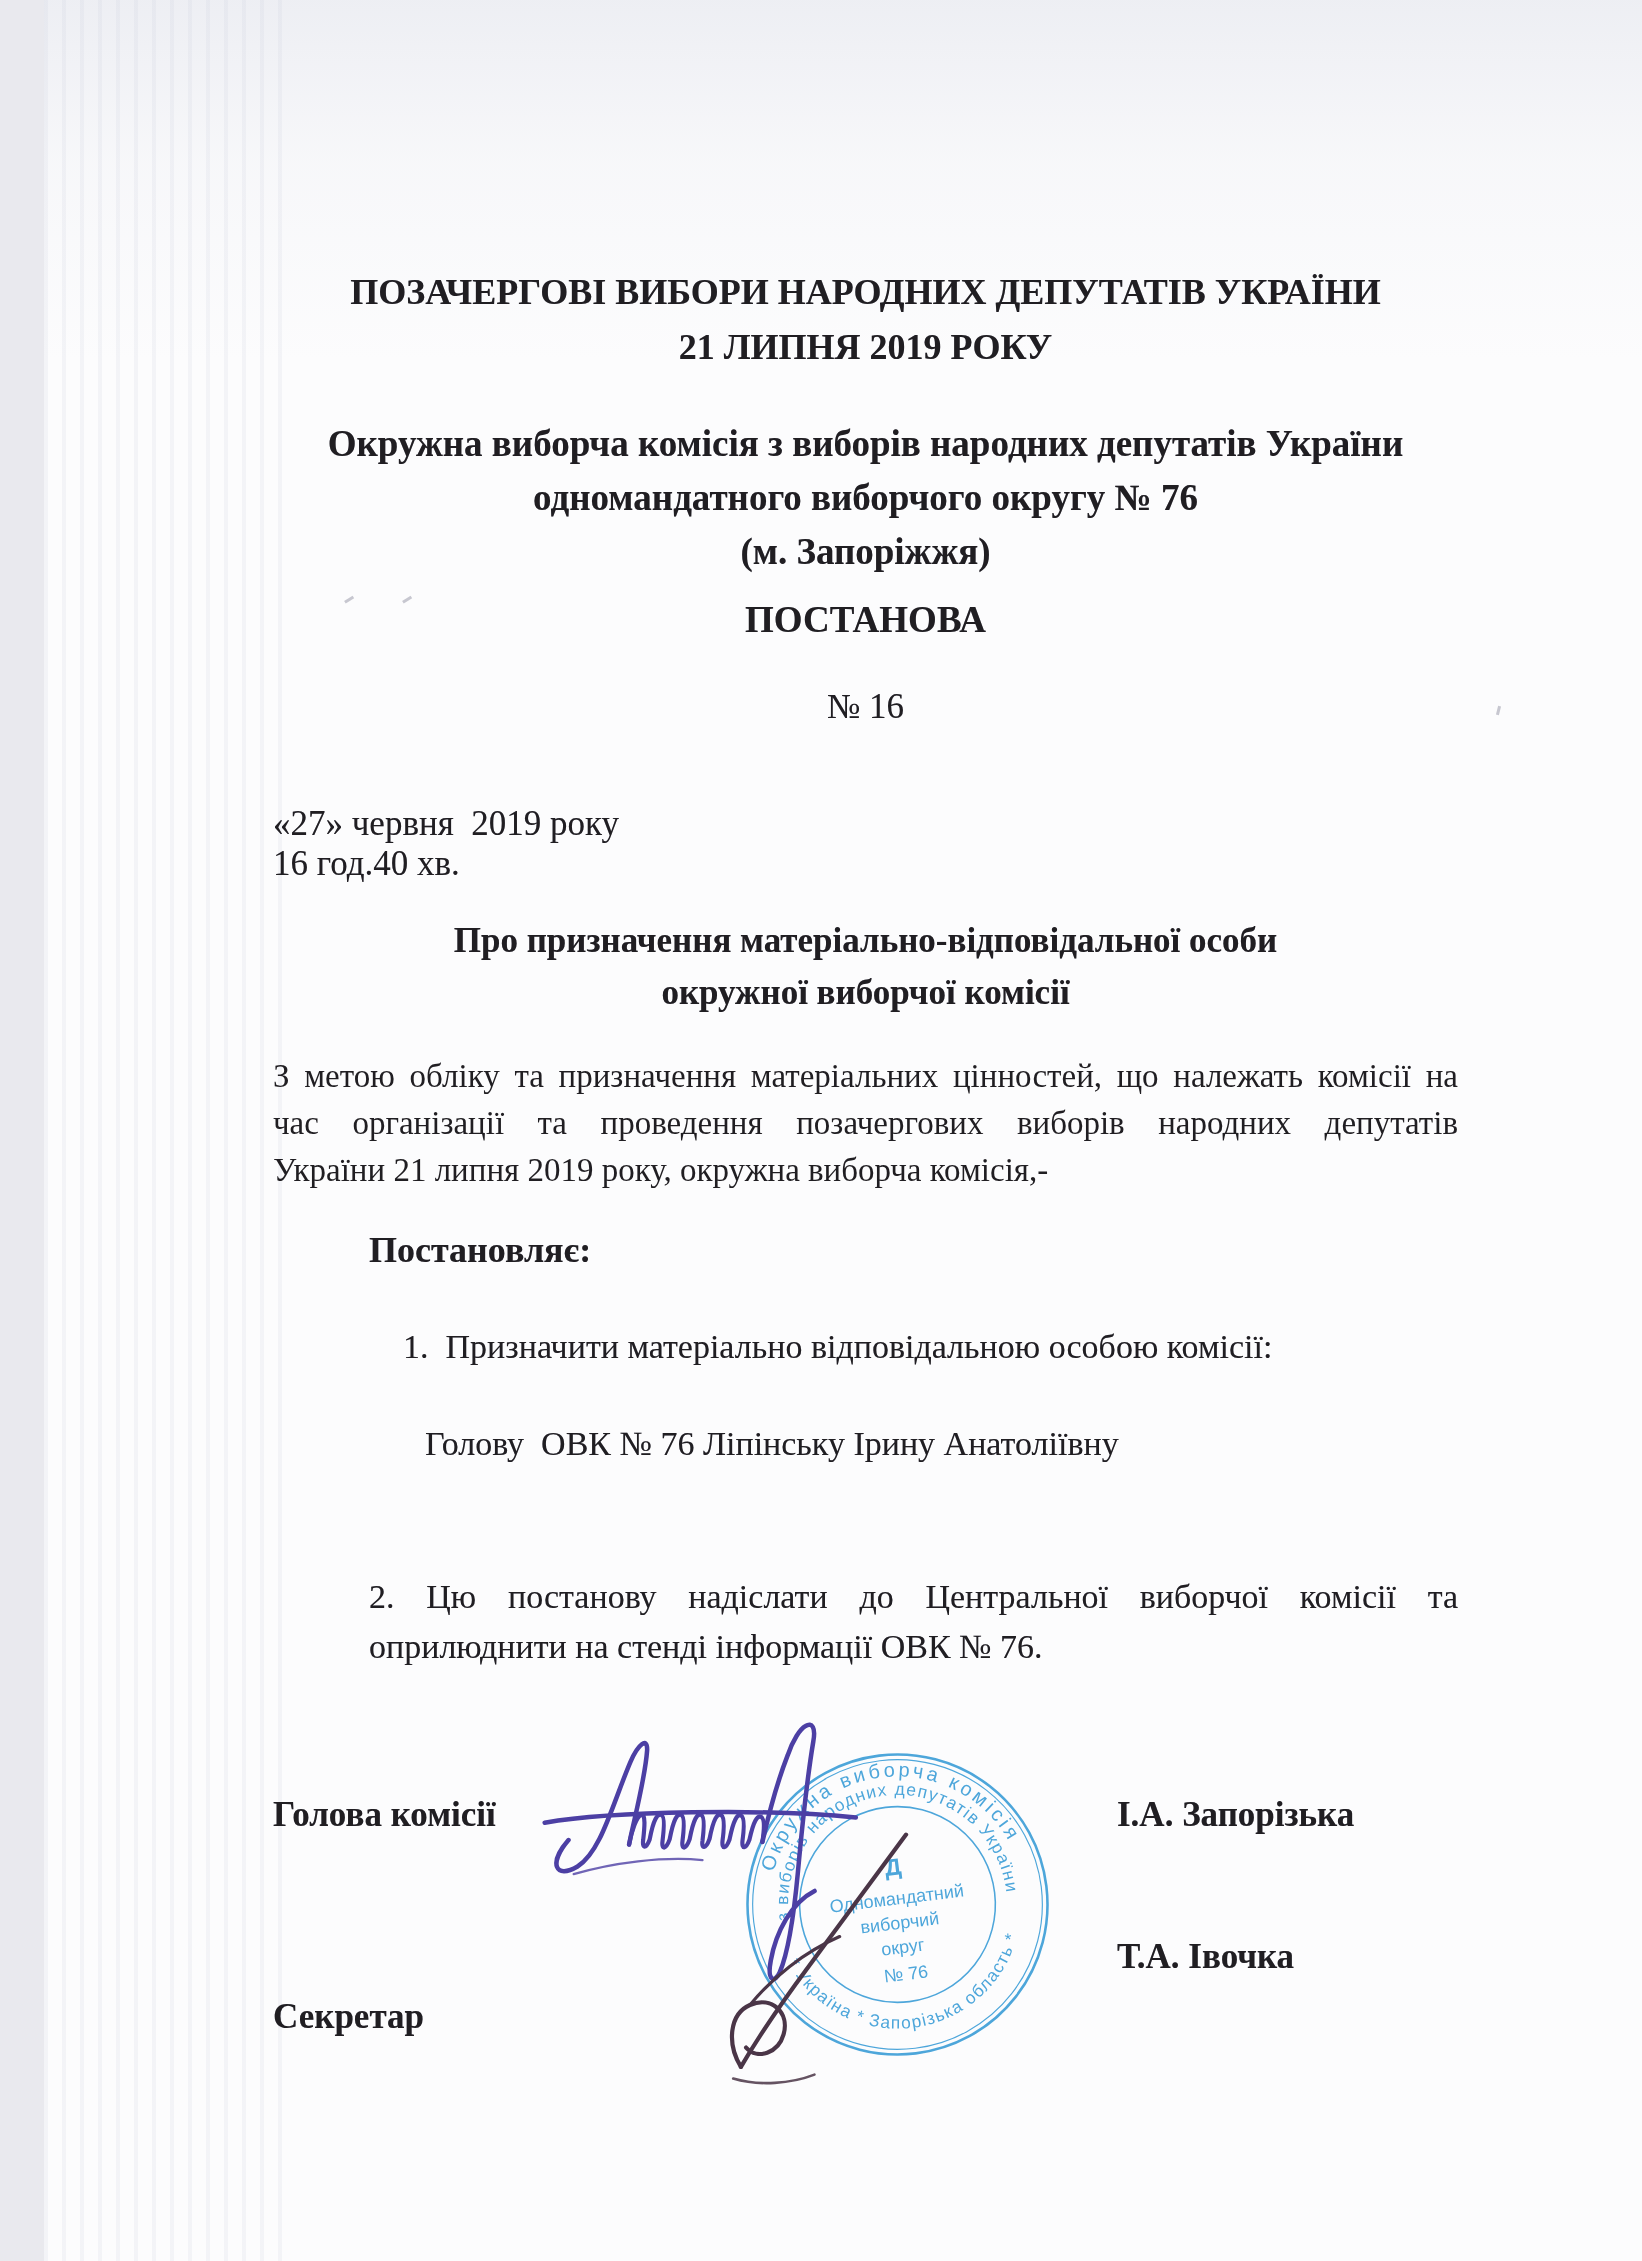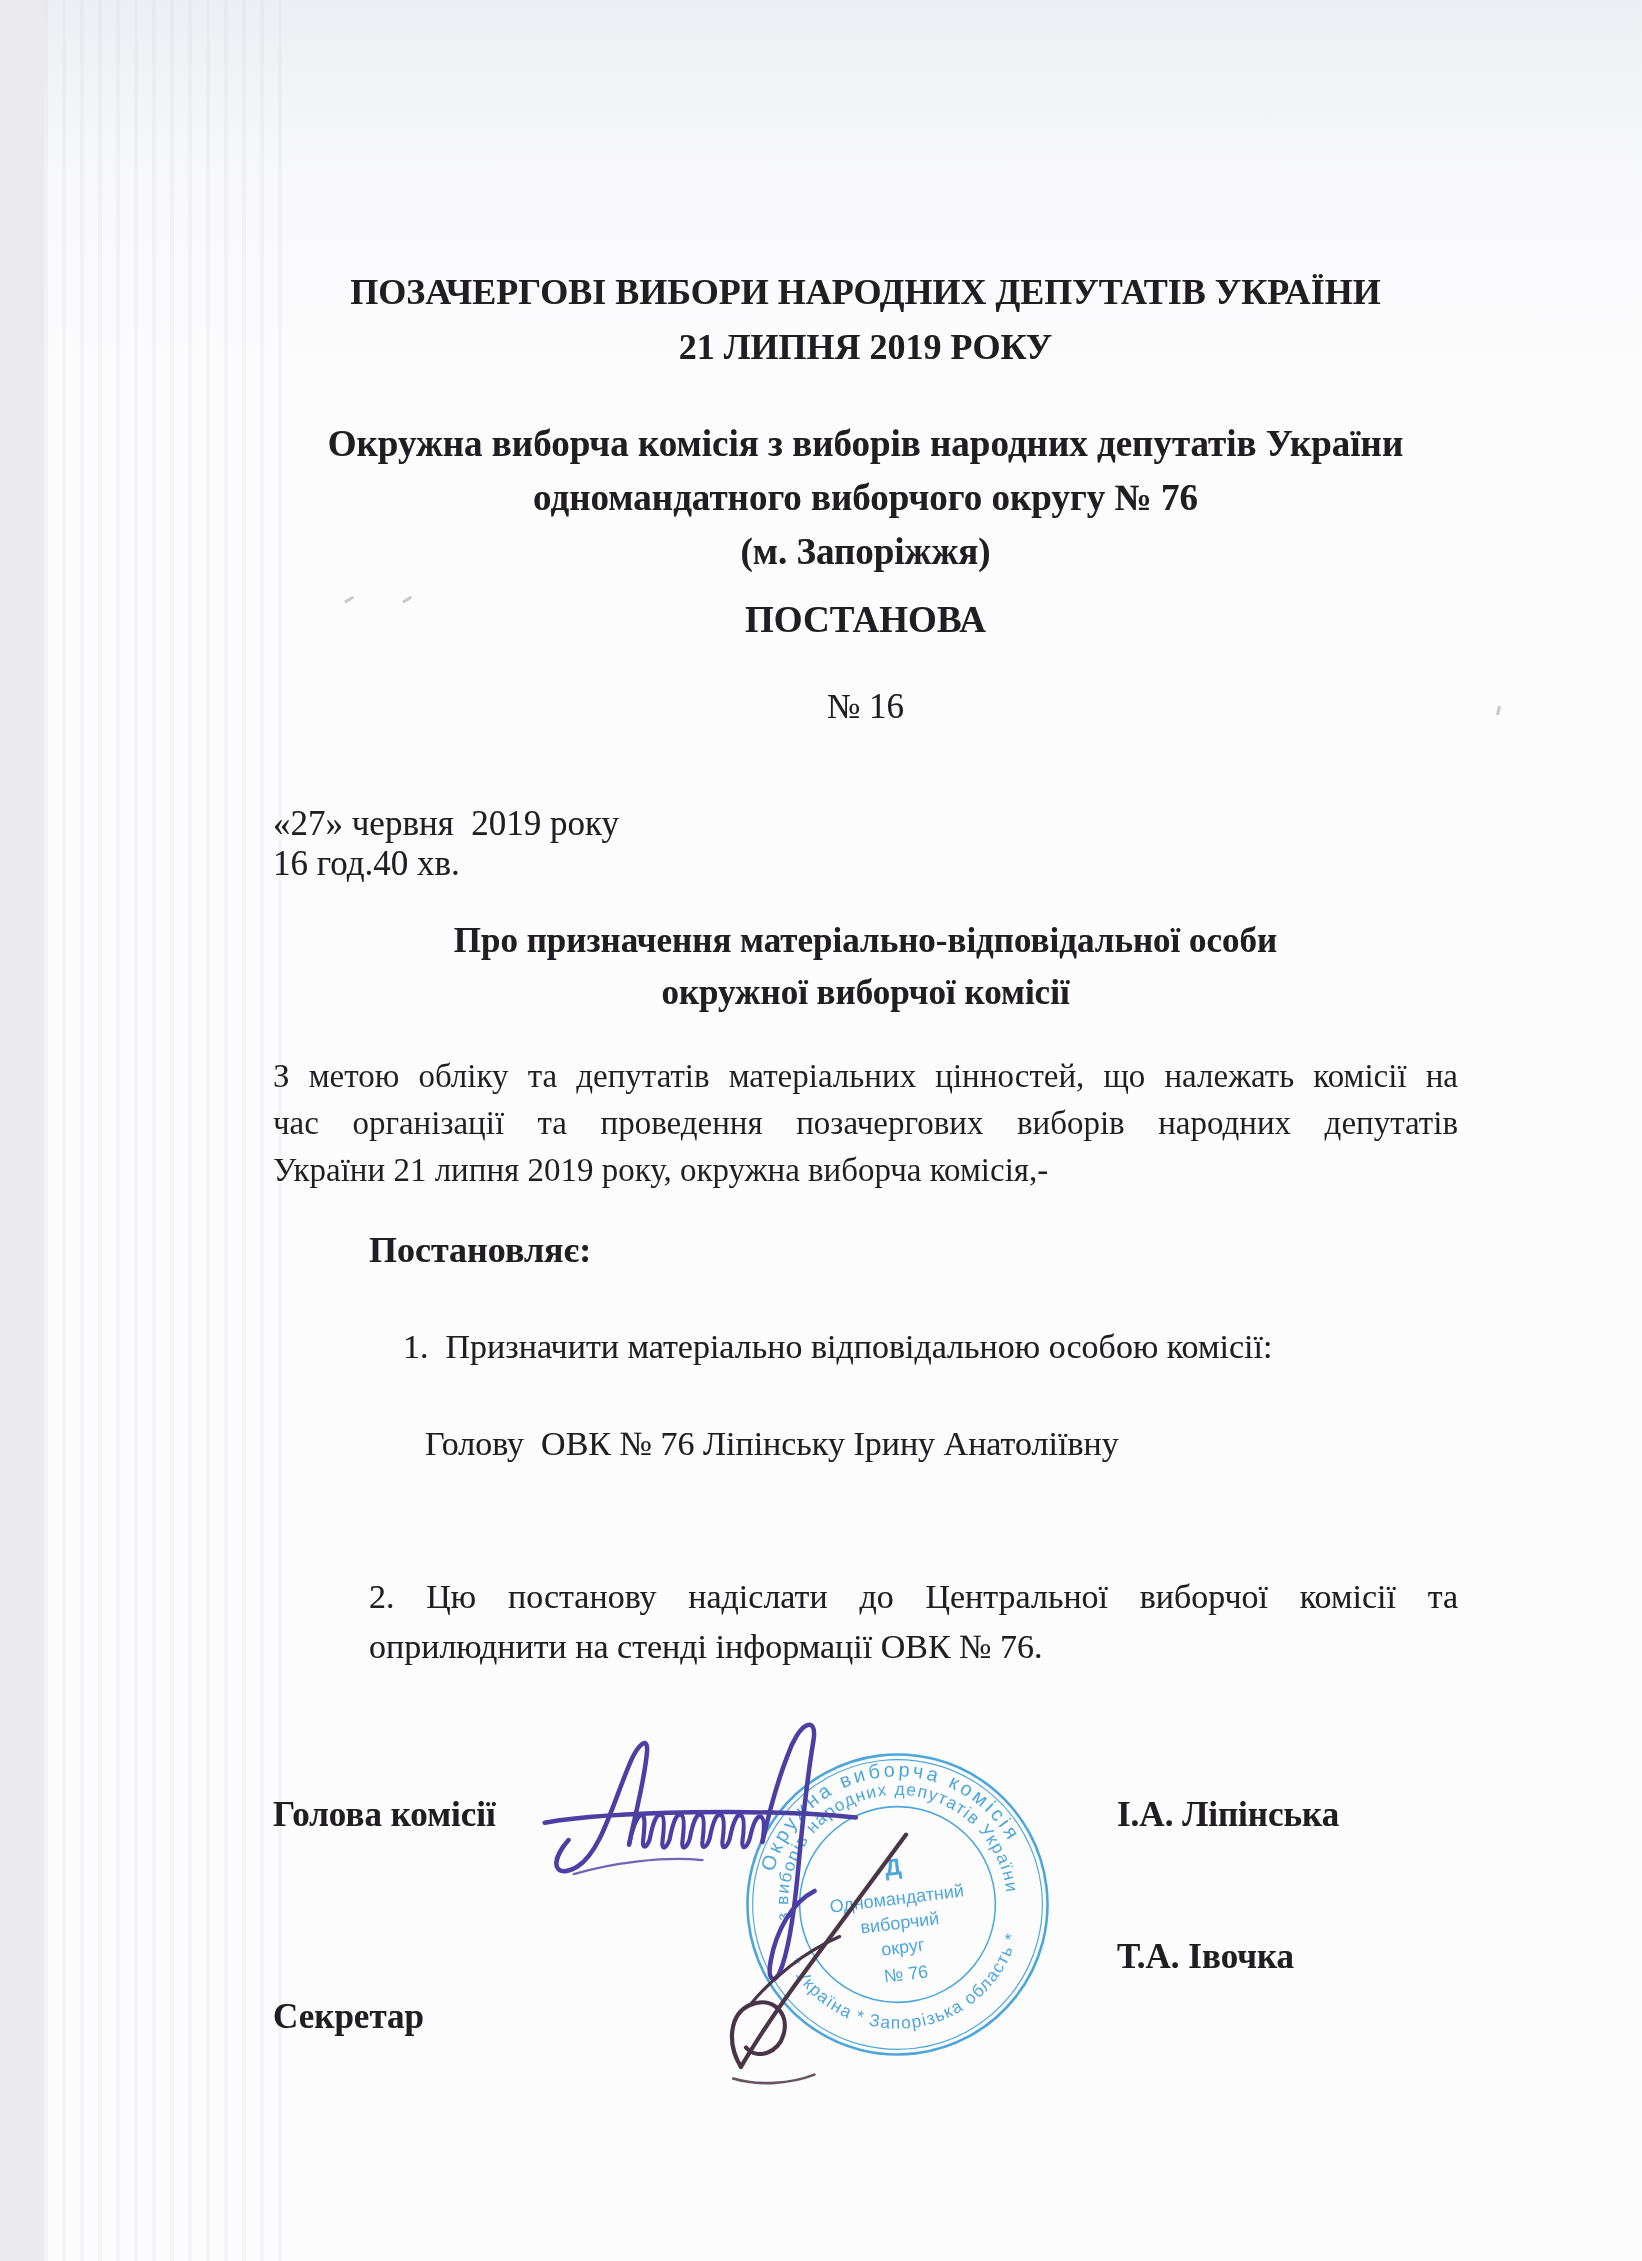--- a/index.html
+++ b/index.html
@@ -99,38 +99,38 @@
     <span>«27» червня&nbsp; 2019 року</span>
     <span>16 год.40 хв.</span>
   </div>
 
   <section class="txt center bold subject-block">
     <div>Про призначення матеріально-відповідальної особи</div>
     <div>окружної виборчої комісії</div>
   </section>
 
   <section class="body-par">
-    <div class="jline">З метою обліку та депутатів матеріальних цінностей, що належать комісії на</div>
+    <div class="jline">З метою обліку та призначення матеріальних цінностей, що належать комісії на</div>
     <div class="jline">час організації та проведення позачергових виборів народних депутатів</div>
     <div class="lline">України 21 липня 2019 року, окружна виборча комісія,-</div>
   </section>
 
   <div class="txt bold resolves">Постановляє:</div>
 
   <div class="txt item1">1.&nbsp; Призначити матеріально відповідальною особою комісії:</div>
 
   <div class="txt item1-detail">Голову&nbsp; ОВК № 76 Ліпінську Ірину Анатоліївну</div>
 
   <section class="item2">
     <div class="jline">2. Цю постанову надіслати до Центральної виборчої комісії  та</div>
     <div class="lline">оприлюднити на стенді інформації ОВК № 76.</div>
   </section>
 
   <div class="txt bold sig-role-1">Голова комісії</div>
-  <div class="txt bold sig-name-1">І.А. Ліпінська</div>
+  <div class="txt bold sig-name-1">І.А. Запорізька</div>
   <div class="txt bold sig-role-2">Секретар</div>
   <div class="txt bold sig-name-2">Т.А. Івочка</div>
 
   <svg class="stamp-svg" width="309" height="309" viewBox="0 0 480 480">
     <defs>
       <path id="arcTop" d="M 53 172 A 199 199 0 0 1 427 172" fill="none"></path>
       <path id="arcInner" d="M 155 387 A 170 170 0 1 1 325 387" fill="none"></path>
       <path id="arcBottom" d="M 59 305 A 192 192 0 0 0 421 305" fill="none"></path>
     </defs>
     <g transform="rotate(-7 240 240)" stroke="#3f9fd8" fill="none">

